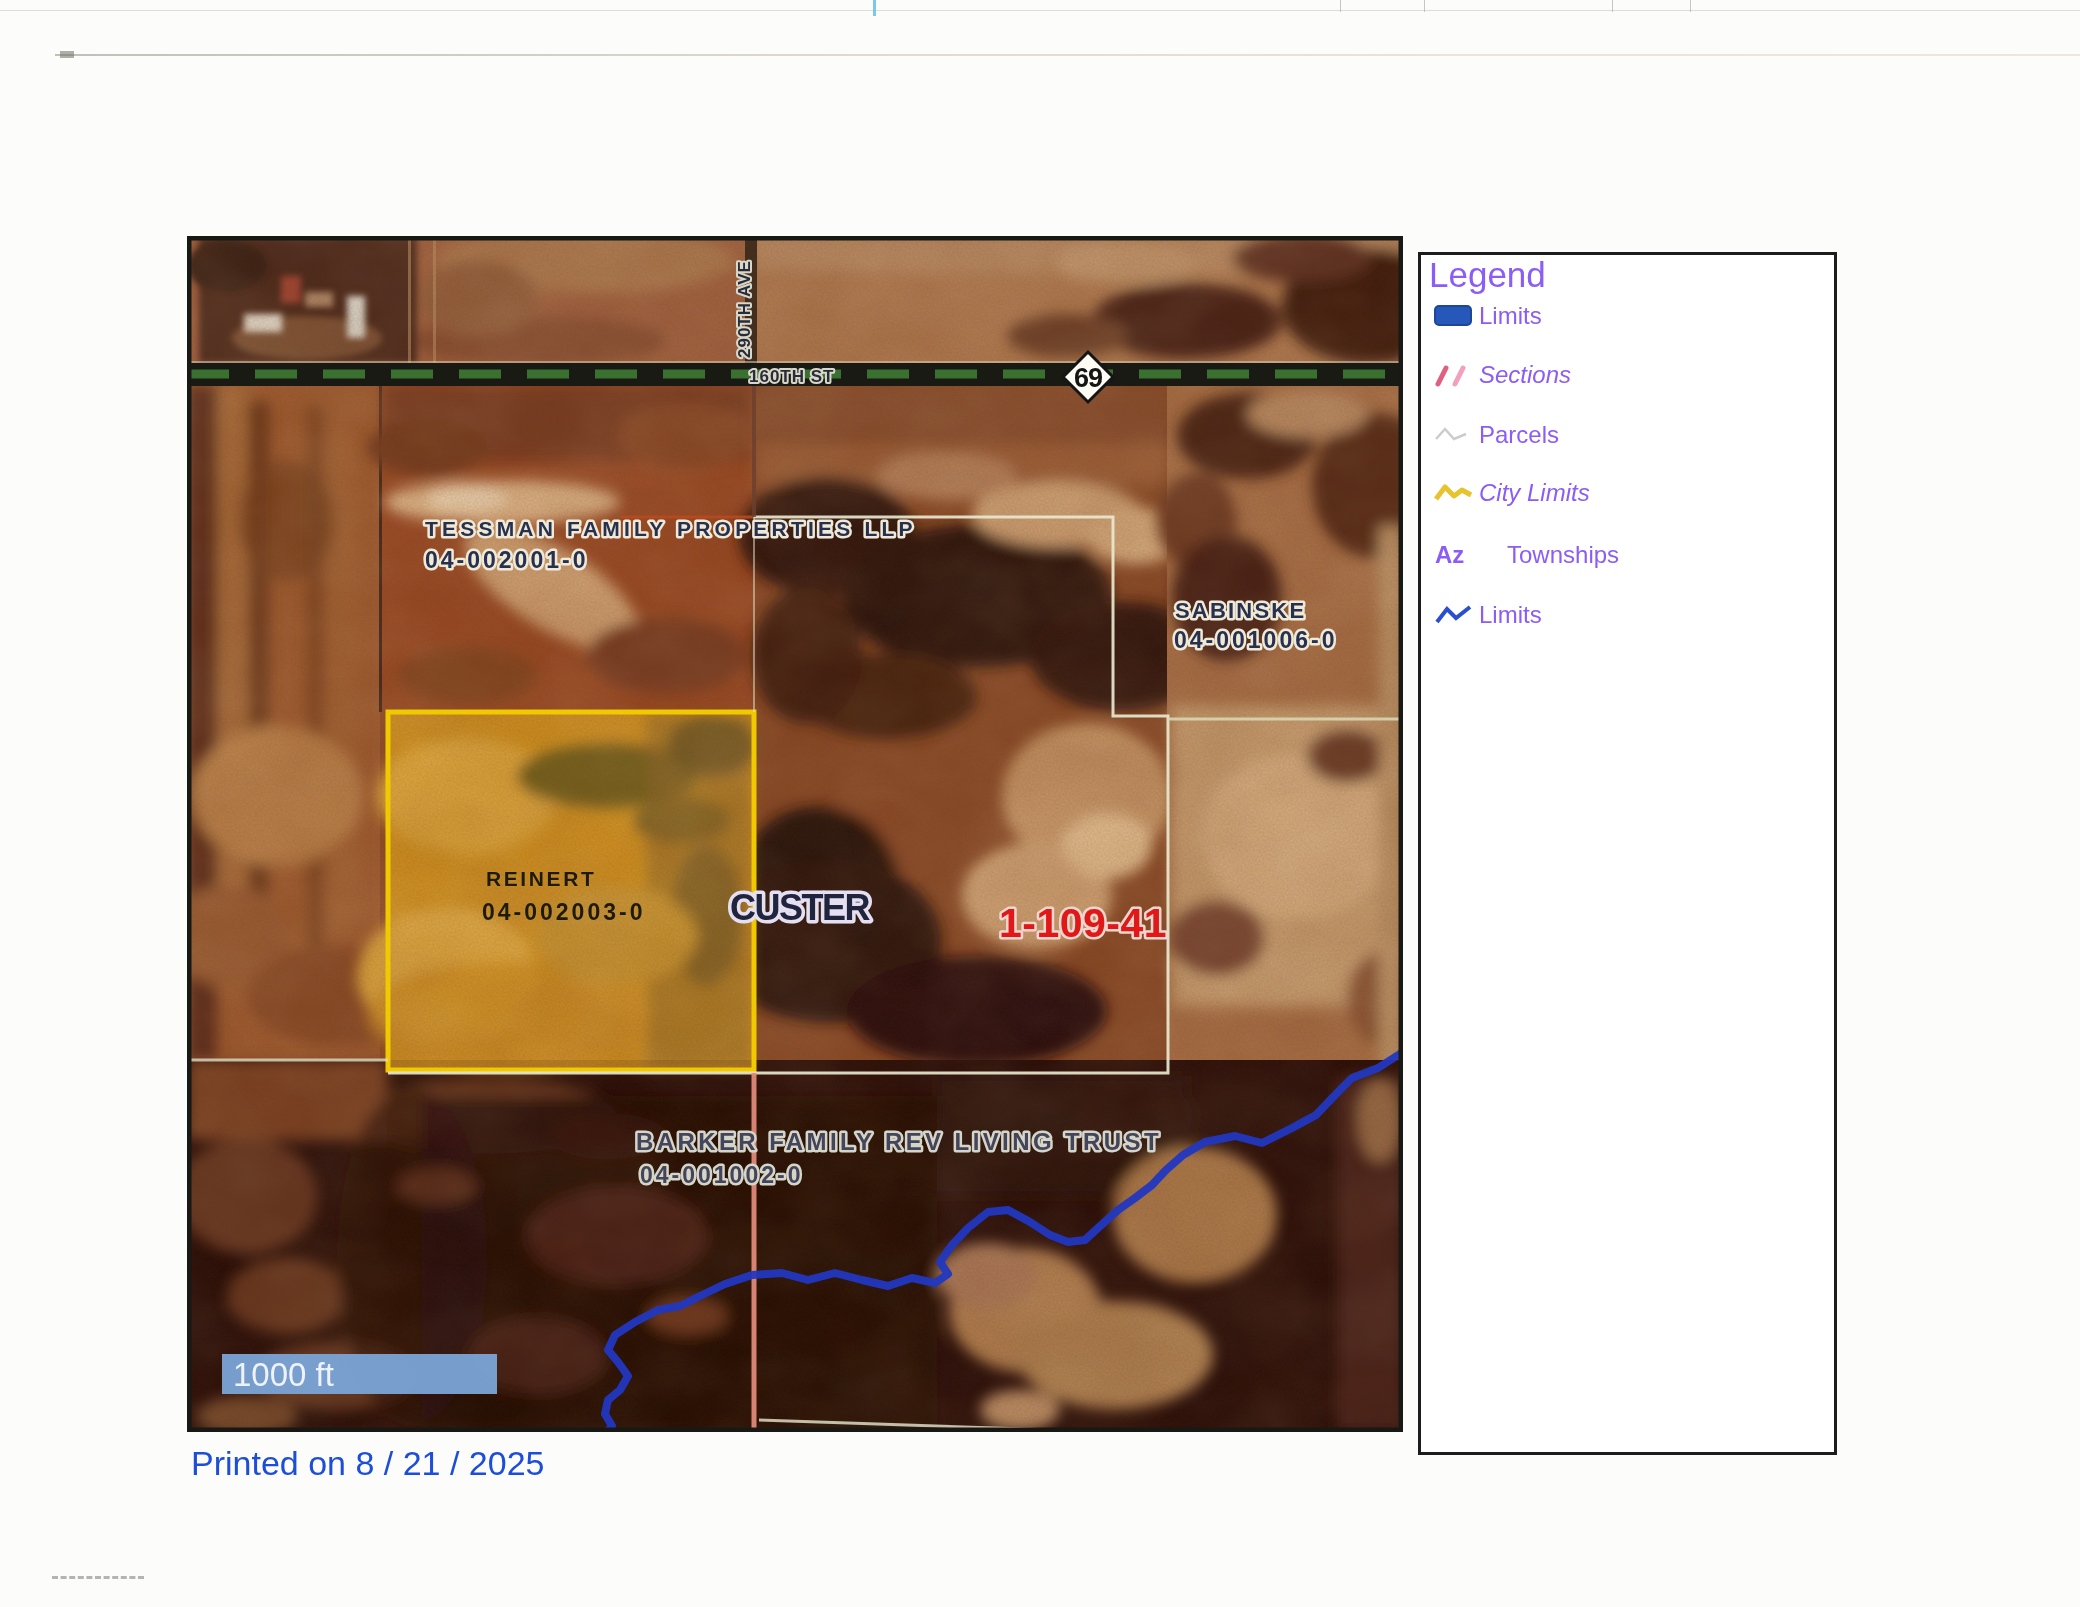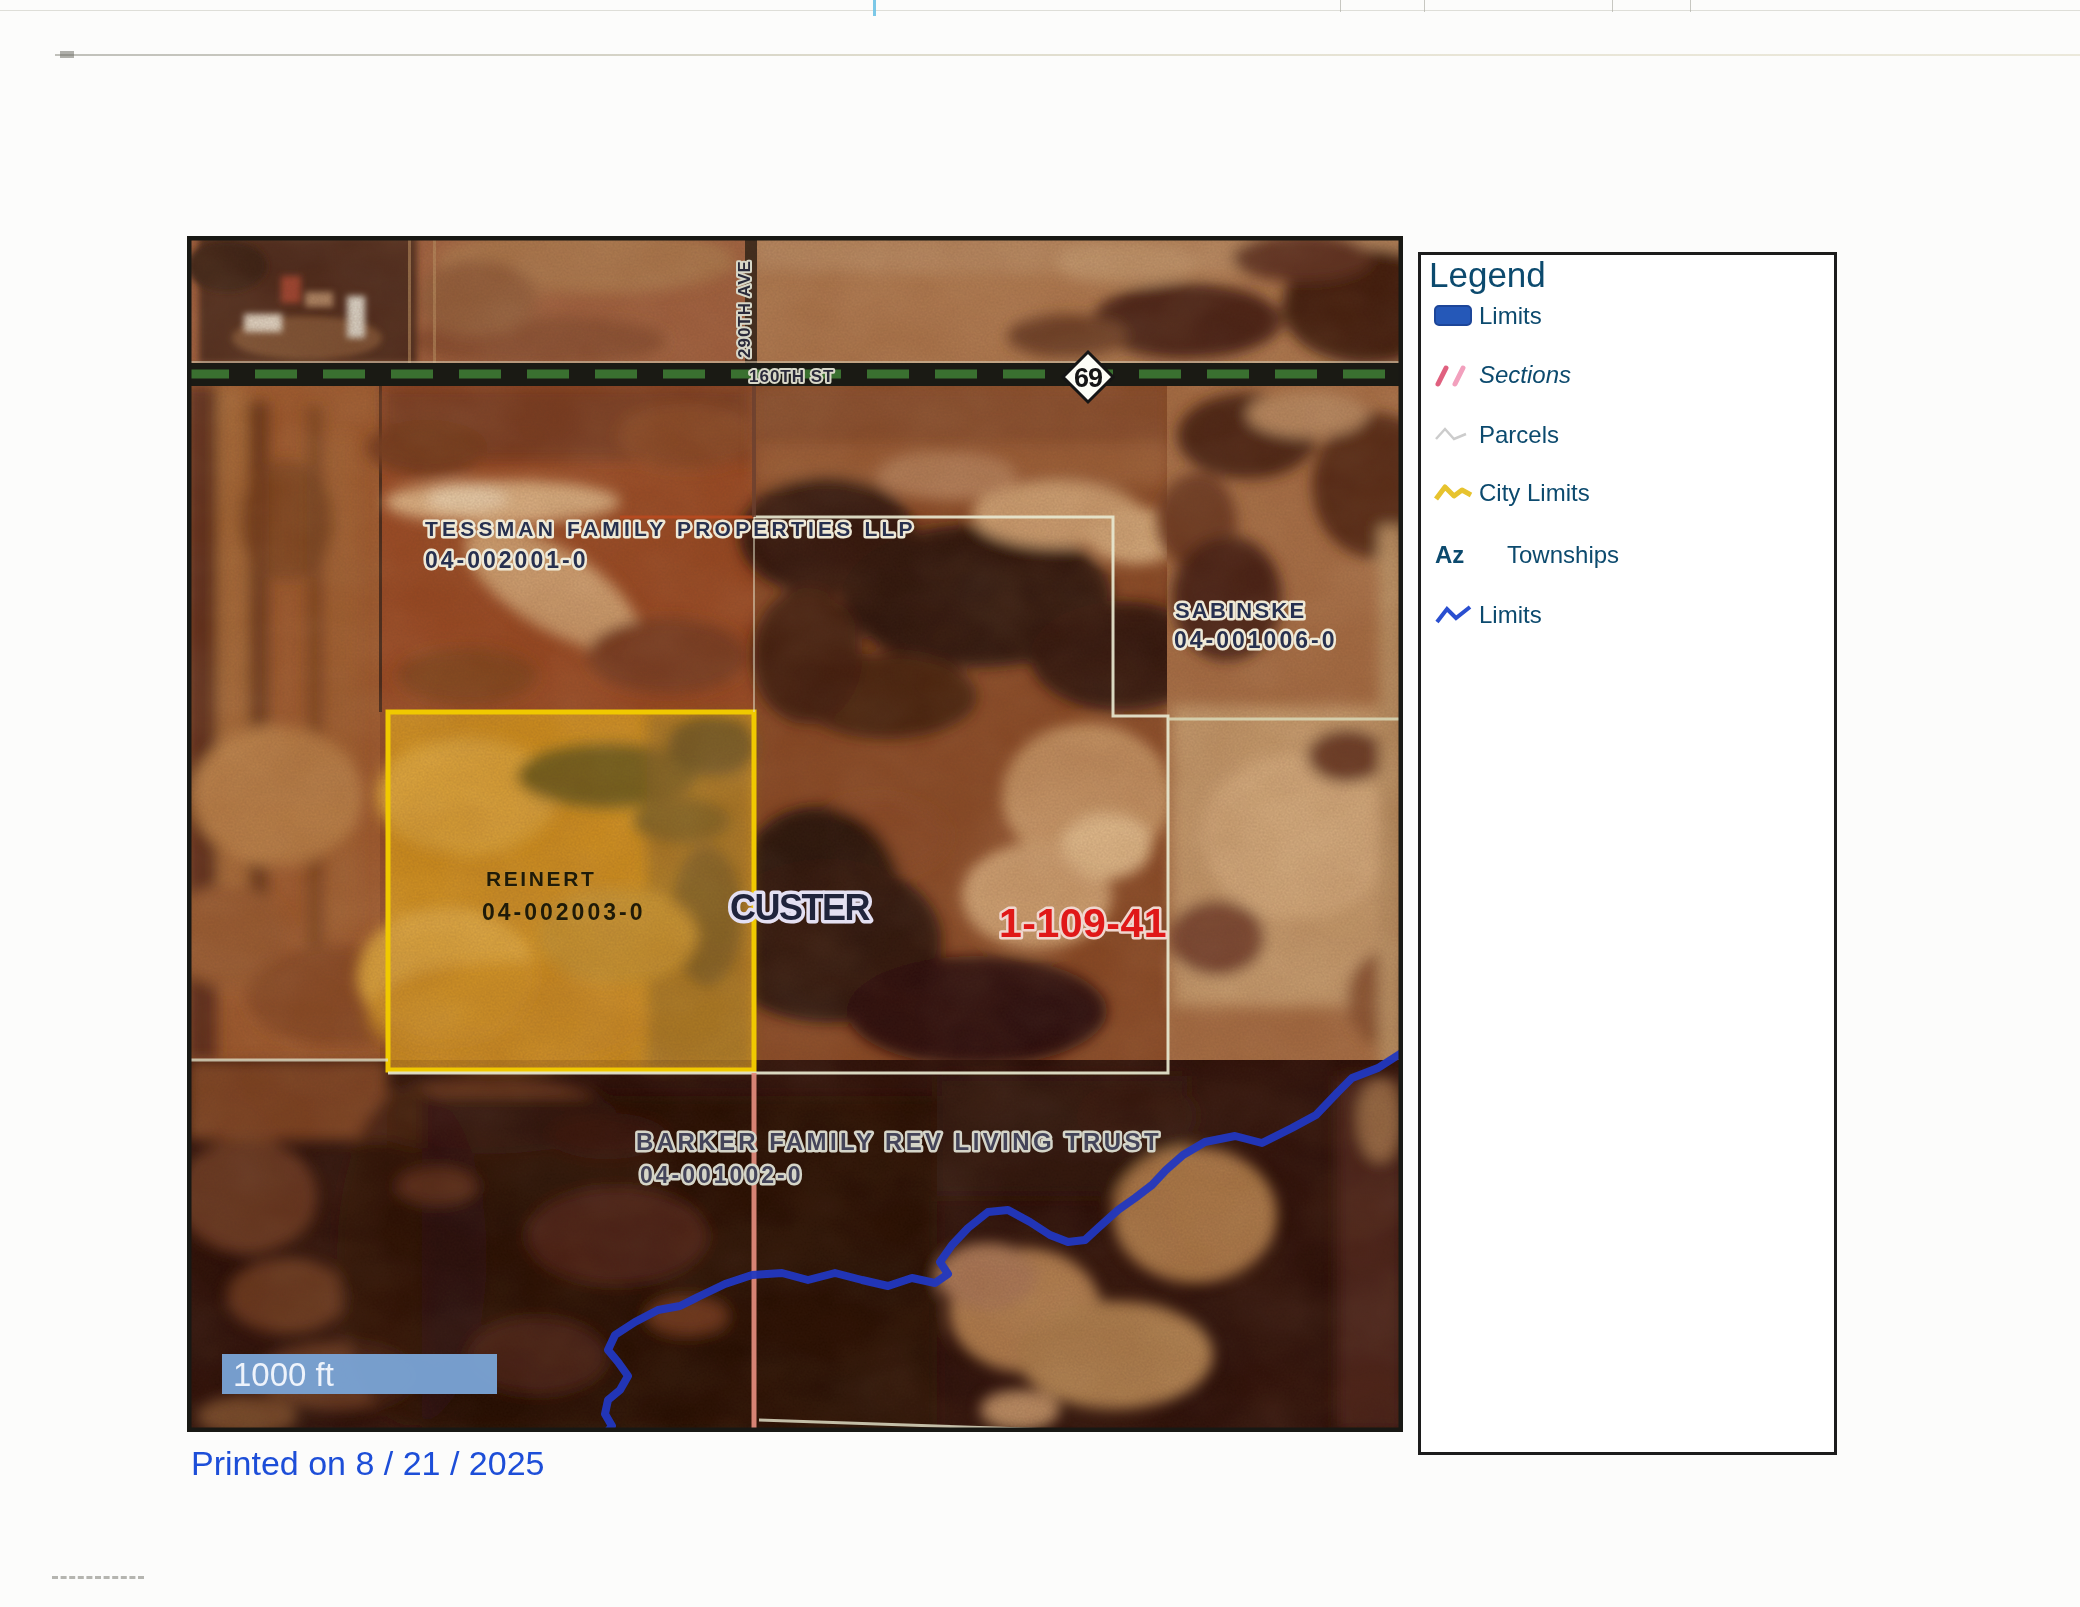--- a/index.html
+++ b/index.html
@@ -1,21 +1,21 @@
 <!DOCTYPE html>
 <html><head>
 <meta charset="utf-8">
 <style>
 html,body{margin:0;padding:0;}
 body{width:2080px;height:1607px;background:#fcfcfb;font-family:"Liberation Sans",sans-serif;overflow:hidden;position:relative;}
 #page{position:absolute;left:0;top:0;width:2080px;height:1607px;}
 .abs{position:absolute;}
 #printed{left:191px;top:1444px;font-size:34px;color:#1d4ed8;}
 #legend{left:1418px;top:252px;width:413px;height:1197px;background:#fff;border:3px solid #1c1c1c;}
-.lt{position:absolute;font-size:24px;color:#0c4a6e;}
+.lt{position:absolute;font-size:24px;color:#8b5cf6;}
 #scan1{left:55px;top:54px;width:2025px;height:2px;background:linear-gradient(90deg,#8f8f85,#c5c0a5 40%,#d8d2b8 70%,#ddd8c0);opacity:.55;}
 #scan2{left:60px;top:51px;width:14px;height:7px;background:#6f6f68;opacity:.55;}
 #dots{left:52px;top:1576px;width:92px;border-top:3px dashed #b5b5b0;}
 </style>
 </head>
 <body>
 <div id="page">
   <div id="scan1" class="abs"></div>
   <div id="scan2" class="abs"></div>
   <div id="dots" class="abs"></div>
@@ -225,21 +225,21 @@
       <text x="46" y="1150" font-size="33" font-weight="normal" fill="#eef3fb">1000 ft</text>
     </g>
     <rect x="2" y="2" width="1212" height="1192" fill="none" stroke="#181814" stroke-width="5"></rect>
   </svg>
 
   <div id="legend" class="abs">
     <div class="lt" style="left:8px;top:0px;font-size:35px;">Legend</div>
     <div class="lt" style="left:58px;top:47px;">Limits</div>
     <div class="lt" style="left:58px;top:106px;font-style:italic;">Sections</div>
     <div class="lt" style="left:58px;top:166px;text-align:center;">Parcels</div>
-    <div class="lt" style="left:58px;top:224px;">City Limits</div>
+    <div class="lt" style="left:58px;top:224px;font-style:italic;">City Limits</div>
     <div class="lt" style="left:58px;top:286px;margin-left:28px;">Townships</div>
     <div class="lt" style="left:58px;top:346px;">Limits</div>
     <svg class="abs" style="left:12px;top:48px;" width="44" height="28">
         <rect x="2" y="3" width="36" height="19" rx="4" fill="#2558b8" stroke="#1d4699" stroke-width="2"></rect>
       </svg>
     <svg class="abs" style="left:12px;top:107px;" width="44" height="28">
         <g stroke-linecap="round" fill="none">
           <line x1="5" y1="22" x2="13" y2="6" stroke="#e0607f" stroke-width="5"></line>
           <line x1="22" y1="22" x2="30" y2="6" stroke="#f2a0bd" stroke-width="5"></line>
         </g>

